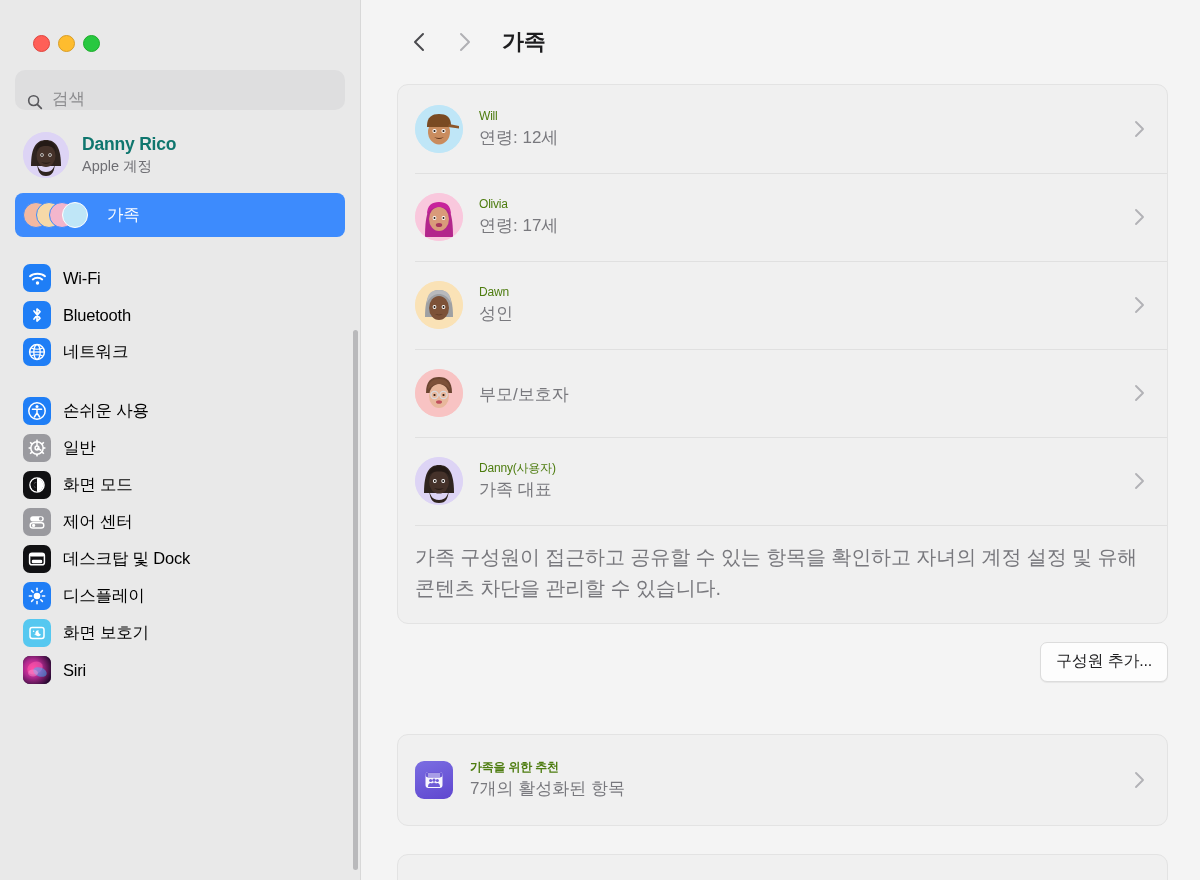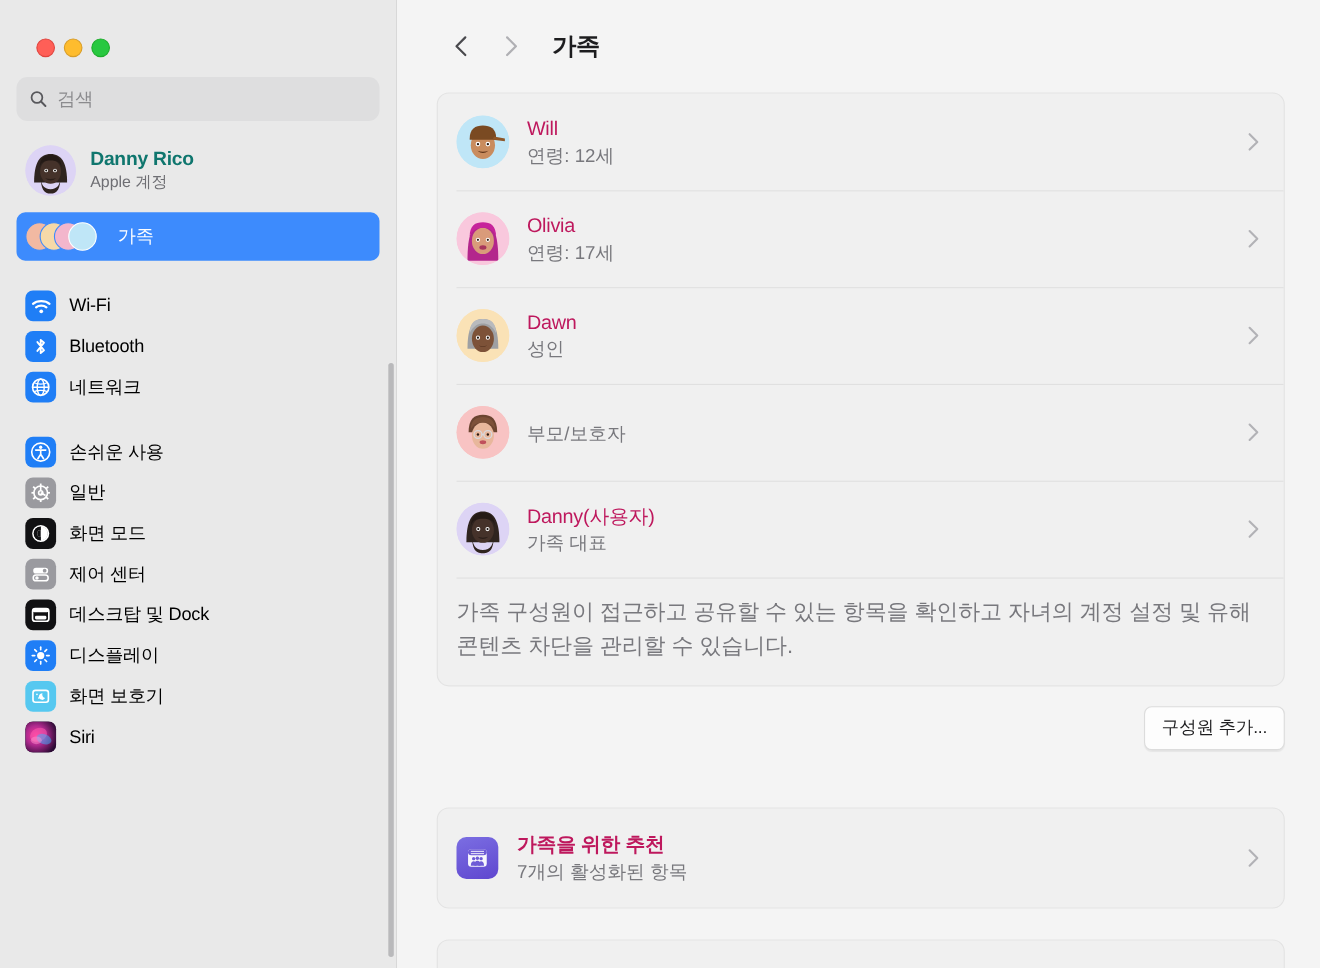--- a/index.html
+++ b/index.html
@@ -32,21 +32,21 @@
   }
   .tl { width: 17px; height: 17px; border-radius: 50%; }
   .tl.red    { background: #ff5f57; border: .5px solid #e0443e; }
   .tl.yellow { background: #febc2e; border: .5px solid #d89d28; }
   .tl.green  { background: #28c840; border: .5px solid #1dad2b; }
 
   .search-wrap { padding: 18px 15px 0 15px; }
   .search {
     height: 40px; border-radius: 10px;
     background: #dededf;
-    display: flex; align-items: center;
+    display: flex; align-items: flex-end;
     padding: 0 12px; gap: 9px;
   }
   .search svg { display:block; }
   .search .ph { color: #8b8b8e; font-size: 16.5px; }
 
   .account {
     display: flex; align-items: center; gap: 13px;
     margin: 16px 15px 0 15px;
     padding: 6px 8px;
     border-radius: 9px;
@@ -137,21 +137,21 @@
     content: ""; position: absolute;
     left: 17px; right: 0; top: 0; height: 1px;
     background: #e0e0e0;
   }
   .avatar {
     width: 48px; height: 48px; border-radius: 50%;
     flex: 0 0 48px; margin-right: 16px;
     position: relative; overflow: hidden;
   }
   .row .txt { flex: 1; line-height: 1.25; }
-  .row .nm { font-size: 18px; color: #be185d; letter-spacing: -0.2px; }
+  .row .nm { font-size: 12px; color: #4d7c0f; letter-spacing: -0.2px; }
   .row .sub { font-size: 17px; color: #78787d; margin-top: 3px; }
   .chev { color: #a9a9ae; display: flex; align-items: center; padding-right: 4px;}
 
   .card-note {
     position: relative;
     padding: 17px 20px 19px 17px;
     font-size: 20px; color: #78787d; line-height: 1.55;
     letter-spacing: -0.1px;
   }
   .card-note::before {

